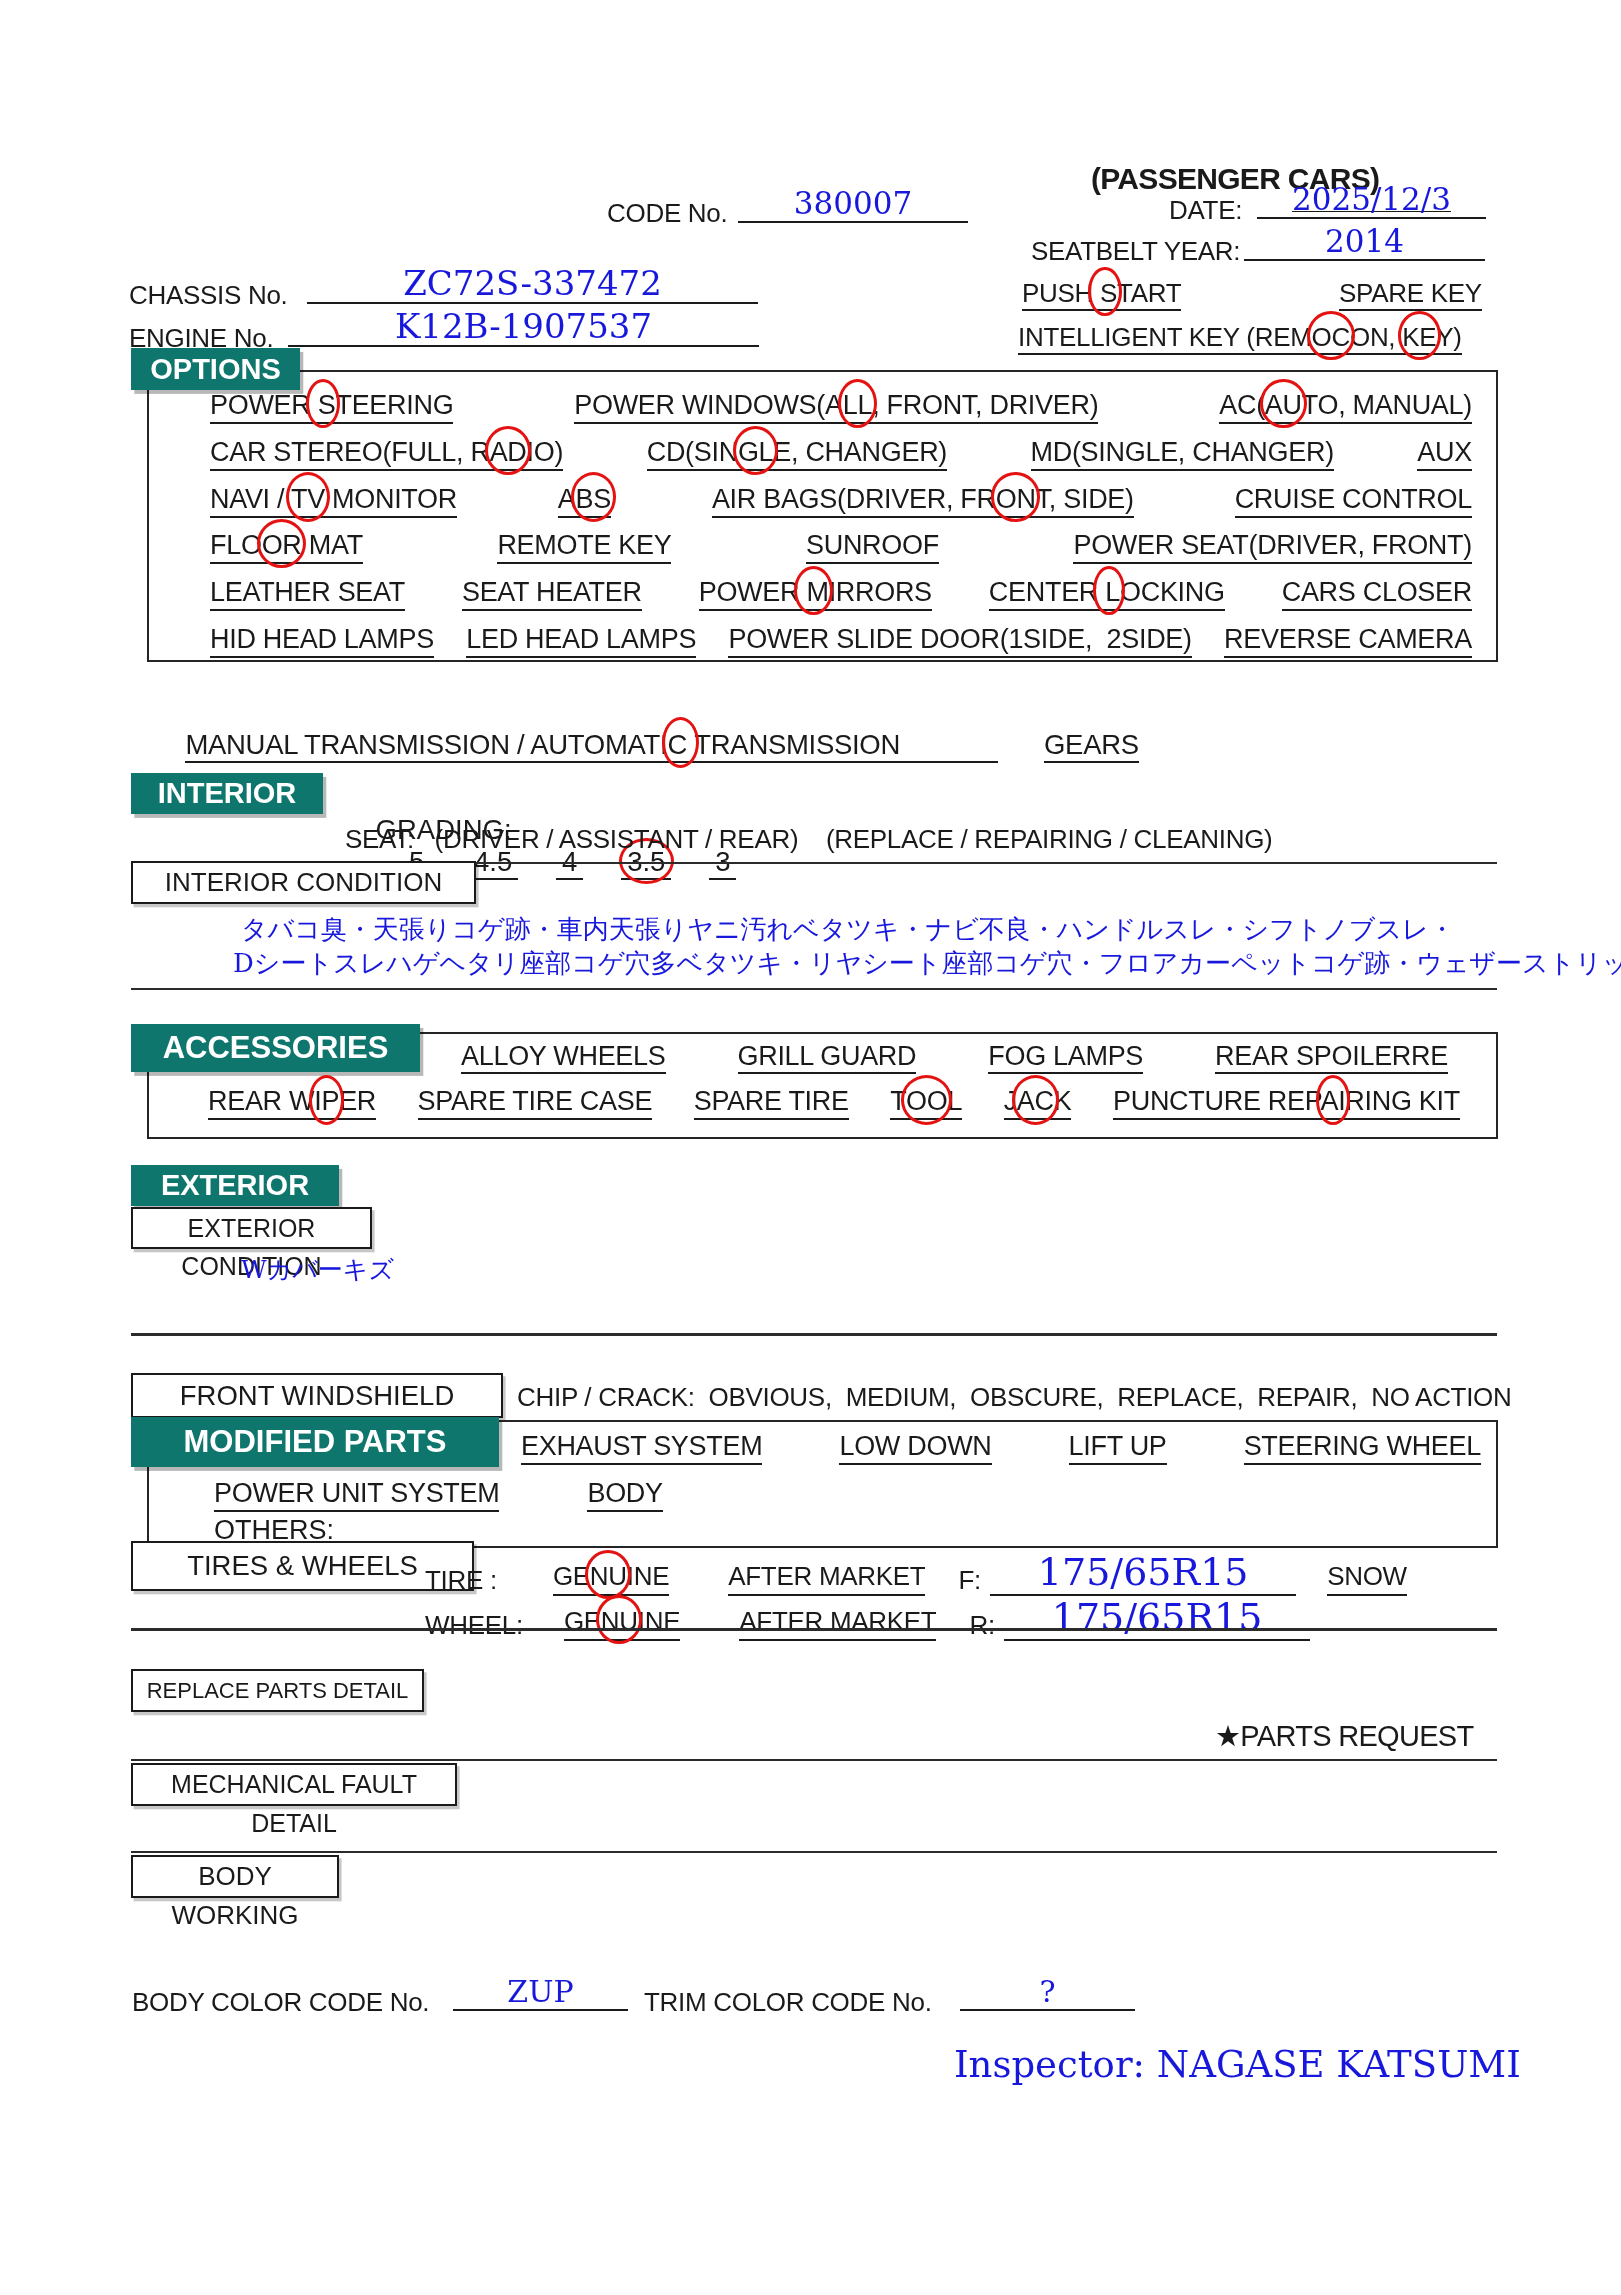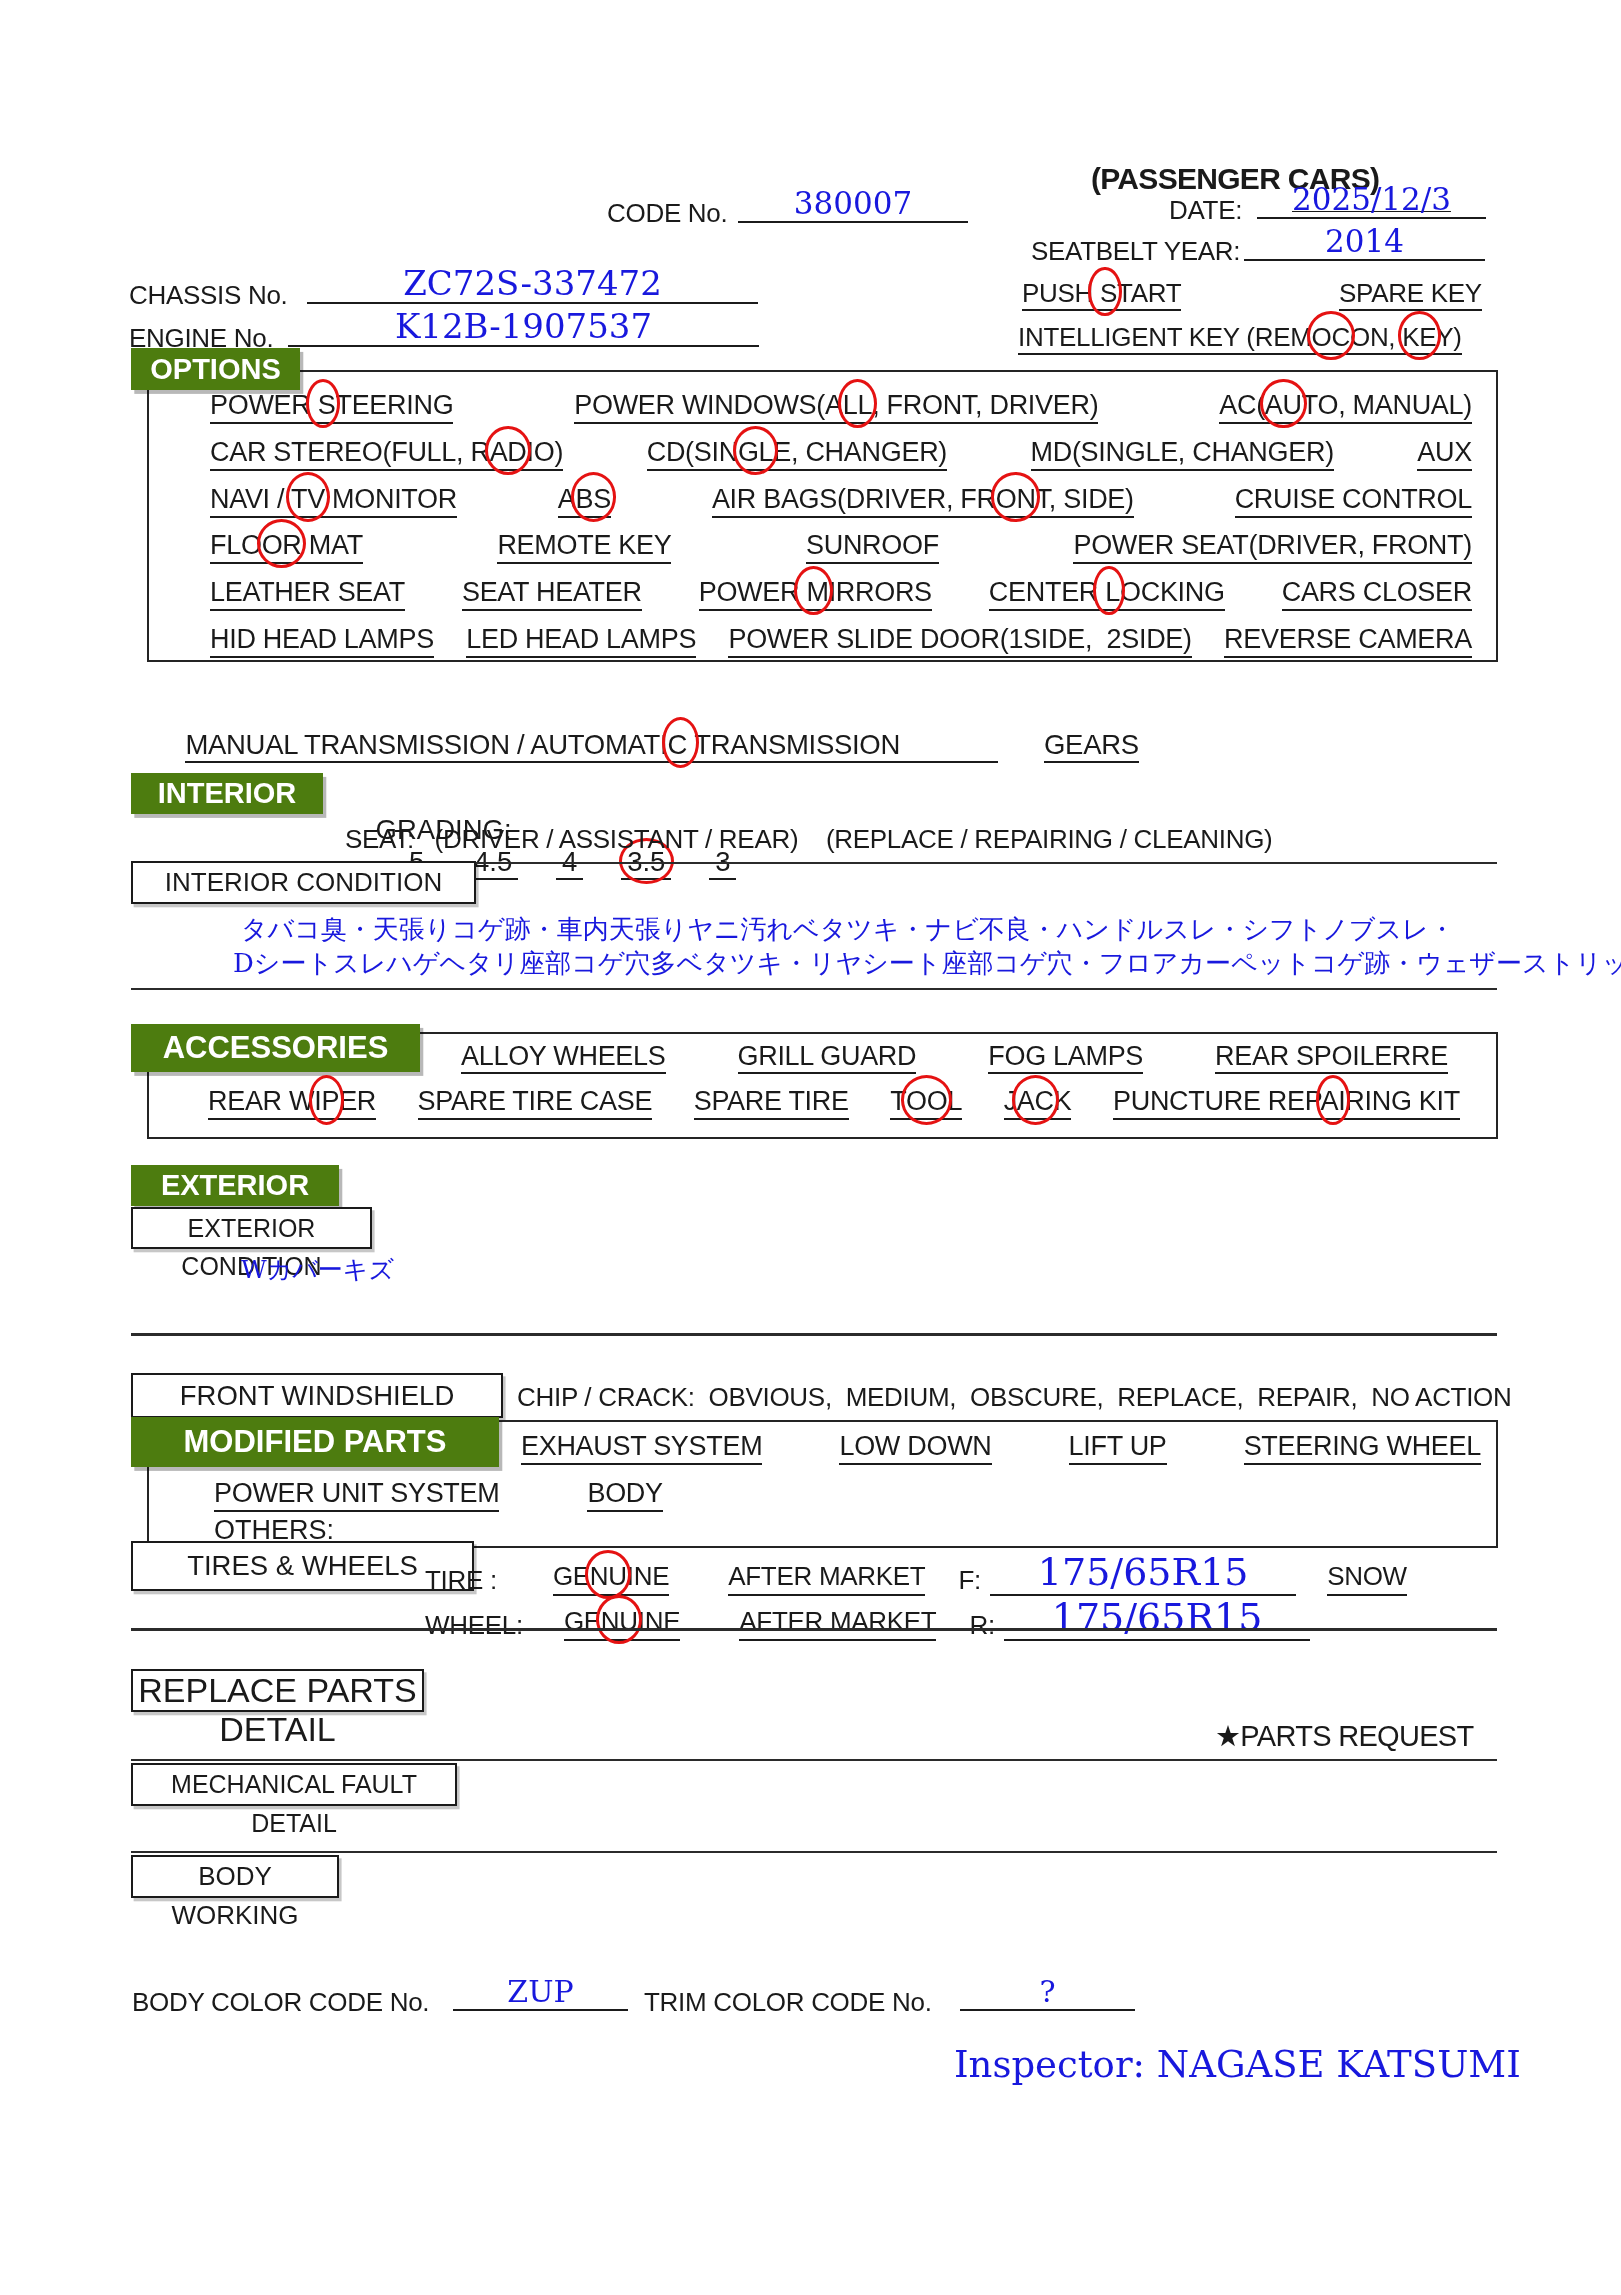--- a/index.html
+++ b/index.html
@@ -2,21 +2,21 @@
 <html style="font-size:10.5px"><head>
 <meta charset="utf-8">
 <style>
   html,body{margin:0;padding:0;background:#e8e8e8;}
   .page{position:relative;width:1622px;height:2295px;background:#ffffff;overflow:hidden;
         font-family:"Liberation Sans",sans-serif;color:#1a1a1a;}
   .abs{position:absolute;white-space:pre;}
   .lbl{font-size:26px;letter-spacing:-0.3px;line-height:1.15;}
   .big{font-size:30px;font-weight:700;letter-spacing:-0.7px;}
   .u{border-bottom:2.6px solid #1b1b1b;padding-bottom:1.3px;}
-  .tab{position:absolute;background:#4d7c0f;color:#ffffff;font-weight:700;text-align:center;
+  .tab{position:absolute;background:#0f766e;color:#ffffff;font-weight:700;text-align:center;
        letter-spacing:0;box-shadow:3.3px 3.9px 0 rgba(0,0,0,.28);}
   .wbox{position:absolute;background:#ffffff;border:2px solid #1a1a1a;text-align:center;
         box-shadow:2.6px 3.3px 0 rgba(0,0,0,.22);}
   .obox{position:absolute;border:2.6px solid #242424;}
   .hr{position:absolute;background:#2b2b2b;}
   .blue{color:#1818dd;font-family:"DejaVu Serif",serif;}
   .wline{display:inline-block;border-bottom:2.6px solid #1b1b1b;text-align:center;line-height:1.12;}
   .circ{position:relative;}
   .circ::after{content:"";position:absolute;left:-0.18em;right:-0.18em;top:-0.42em;bottom:-0.30em;
        border:3.3px solid #e51212;border-radius:50%;pointer-events:none;}
@@ -180,21 +180,21 @@
   </div>
   <div class="trow" style="left:425px;top:1596px;">
     <span class="t">WHEEL:</span>
     <span class="t u" style="margin-left:41px;">GE<span class="circ">NU</span>INE</span>
     <span class="t u" style="margin-left:59px;">AFTER MARKET</span>
     <span class="t" style="margin-left:33px;">R:</span>
     <span class="vline" style="margin-left:9.2px;">175/65R15</span>
   </div>
   <div class="hr" style="left:131px;top:1628px;width:1366px;height:3.3px;"></div>
 
-  <div class="wbox" style="left:131px;top:1669px;width:289px;height:39px;line-height:39px;font-size:34px;">REPLACE PARTS DETAIL</div>
+  <div class="wbox" style="left:131px;top:1669px;width:289px;height:39px;line-height:39px;font-size:22px;">REPLACE PARTS DETAIL</div>
   <div class="abs" style="left:1215px;top:1719px;font-size:29px;letter-spacing:-0.7px;">★PARTS REQUEST</div>
   <div class="hr" style="left:131px;top:1759px;width:1366px;height:2px;"></div>
   <div class="wbox" style="left:131px;top:1763px;width:322px;height:39px;line-height:39px;font-size:25px;">MECHANICAL FAULT DETAIL</div>
   <div class="hr" style="left:131px;top:1851px;width:1366px;height:2px;"></div>
   <div class="wbox" style="left:131px;top:1855px;width:204px;height:39px;line-height:39px;font-size:26px;">BODY WORKING</div>
 
   <div class="abs lbl" style="left:132px;top:1988px;">BODY COLOR CODE No.</div>
   <div class="abs" style="left:453px;top:1975px;"><span class="wline" style="width:175px;"><span class="blue" style="font-size:30px;">ZUP</span></span></div>
   <div class="abs lbl" style="left:644px;top:1988px;">TRIM COLOR CODE No.</div>
   <div class="abs" style="left:960px;top:1975px;"><span class="wline" style="width:175px;"><span class="blue" style="font-size:30px;">?</span></span></div>

